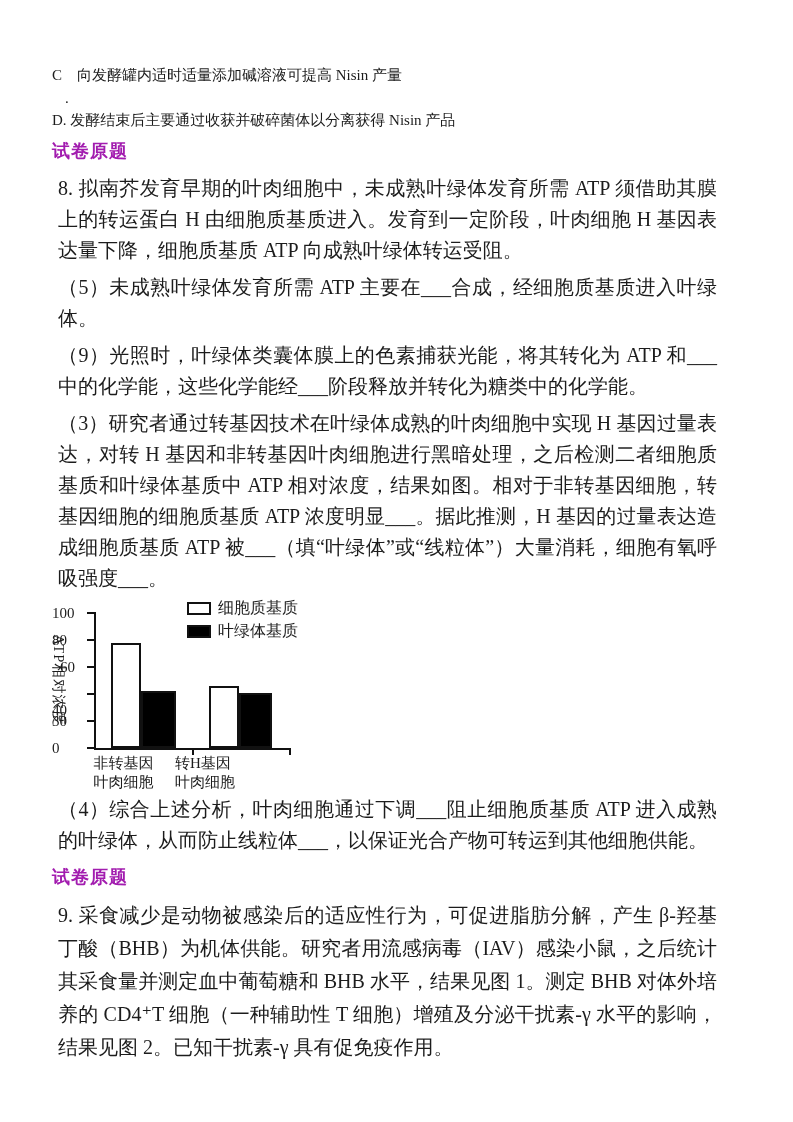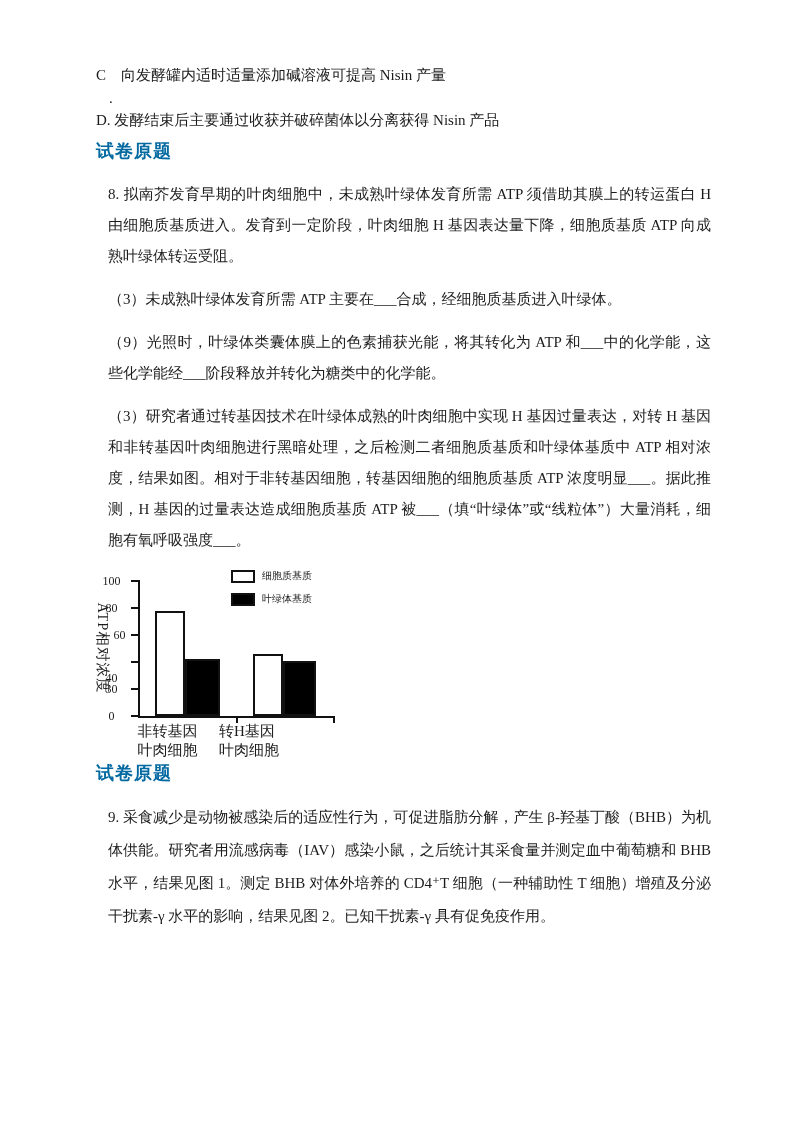--- a/index.html
+++ b/index.html
@@ -1,52 +1,52 @@
 <!DOCTYPE html>
 <html><head>
 <meta charset="utf-8">
 <style>
   html,body{margin:0;padding:0;background:#ffffff;}
   body{width:793px;height:1122px;overflow:hidden;
        font-family:"Liberation Serif","DejaVu Serif",serif;color:#1c1c1c;}
   .page{box-sizing:border-box;width:793px;height:1122px;
-        padding:60px 70px 0 96px;background:#ffffff;}
+        padding:60px 70px 0 52px;background:#ffffff;}
   .line{font-size:15px;line-height:31px;white-space:pre-wrap;}
   .dot-line{font-size:15px;line-height:14px;height:14px;padding-left:13px;}
   .section-header{font-family:"Liberation Sans","DejaVu Sans",sans-serif;
         font-size:18px;font-weight:bold;line-height:31px;margin:0;
-        letter-spacing:1px;color:#0369a1;}
-  .para{font-size:15px;line-height:31px;margin:12px;text-align:justify;
+        letter-spacing:1px;color:#a21caf;}
+  .para{font-size:20px;line-height:31px;margin:6px;text-align:justify;
         white-space:pre-wrap;}
   .para.q9{line-height:33px;}
 
   
   .chart{position:relative;width:340px;height:188px;margin:6px 0 2px 0;}
   .chart div{position:absolute;}
   .ax{background:#111;}
-  .ylab{text-align:center;font-size:12px;line-height:18px;}
+  .ylab{text-align:left;font-size:15px;line-height:18px;}
   .cat{font-size:15px;line-height:19px;text-align:left;white-space:pre-line;}
   .bar{box-sizing:border-box;border:2px solid #111;}
   .sw{box-sizing:border-box;border:2px solid #111;}
-  .leglab{font-size:10px;line-height:22px;white-space:nowrap;}
+  .leglab{font-size:16px;line-height:22px;white-space:nowrap;}
   .ytitle{transform:rotate(90deg);transform-origin:center;text-align:center;
         font-size:14.5px;letter-spacing:1px;height:20px;line-height:20px;}
 </style>
 </head>
 <body>
 
 <div class="page">
   <div class="line">C　向发酵罐内适时适量添加碱溶液可提高 Nisin 产量</div>
   <div class="dot-line">.</div>
   <div class="line">D. 发酵结束后主要通过收获并破碎菌体以分离获得 Nisin 产品</div>
 
   <h2 class="section-header">试卷原题</h2>
 
   <p class="para">8. 拟南芥发育早期的叶肉细胞中，未成熟叶绿体发育所需 ATP 须借助其膜上的转运蛋白 H 由细胞质基质进入。发育到一定阶段，叶肉细胞 H 基因表达量下降，细胞质基质 ATP 向成熟叶绿体转运受阻。</p>
-  <p class="para">（3）未成熟叶绿体发育所需 ATP 主要在___合成，经细胞质基质进入叶绿体。</p>
+  <p class="para">（5）未成熟叶绿体发育所需 ATP 主要在___合成，经细胞质基质进入叶绿体。</p>
   <p class="para">（9）光照时，叶绿体类囊体膜上的色素捕获光能，将其转化为 ATP 和___中的化学能，这些化学能经___阶段释放并转化为糖类中的化学能。</p>
   <p class="para">（3）研究者通过转基因技术在叶绿体成熟的叶肉细胞中实现 H 基因过量表达，对转 H 基因和非转基因叶肉细胞进行黑暗处理，之后检测二者细胞质基质和叶绿体基质中 ATP 相对浓度，结果如图。相对于非转基因细胞，转基因细胞的细胞质基质 ATP 浓度明显___。据此推测，H 基因的过量表达造成细胞质基质 ATP 被___（填“叶绿体”或“线粒体”）大量消耗，细胞有氧呼吸强度___。</p>
 
   <div class="chart" id="chart">
       <div class="ax" style="left: 42px; top: 12px; width: 2px; height: 138px;"></div>
       <div class="ax" style="left: 42px; top: 148px; width: 196px; height: 2px;"></div>
       <div class="ax" style="left: 35px; top: 147px; width: 7px; height: 2px;"></div>
       <div class="ylab" style="left: 0px; top: 139px; width: 31px;">0</div>
       <div class="ax" style="left: 35px; top: 120px; width: 7px; height: 2px;"></div>
       <div class="ylab" style="left: 0px; top: 112px; width: 31px;">30</div>
@@ -68,17 +68,18 @@
 叶肉细胞</div>
       <div class="cat" style="left: 123px; top: 154px; width: 100px;">转H基因
 叶肉细胞</div>
       <div class="sw" style="left: 135px; top: 2px; width: 24px; height: 13px; background: rgb(255, 255, 255);"></div>
       <div class="leglab" style="left: 166px; top: -3px;">细胞质基质</div>
       <div class="sw" style="left: 135px; top: 25px; width: 24px; height: 13px; background: rgb(0, 0, 0);"></div>
       <div class="leglab" style="left: 166px; top: 20px;">叶绿体基质</div>
       <div class="ytitle" style="left: -73px; top: 70px; width: 160px;">ATP相对浓度</div>
     </div>
 
+  <p class="para">（4）综合上述分析，叶肉细胞通过下调___阻止细胞质基质 ATP 进入成熟的叶绿体，从而防止线粒体___，以保证光合产物可转运到其他细胞供能。</p>
 
   <h2 class="section-header">试卷原题</h2>
 
   <p class="para q9">9. 采食减少是动物被感染后的适应性行为，可促进脂肪分解，产生 β-羟基丁酸（BHB）为机体供能。研究者用流感病毒（IAV）感染小鼠，之后统计其采食量并测定血中葡萄糖和 BHB 水平，结果见图 1。测定 BHB 对体外培养的 CD4⁺T 细胞（一种辅助性 T 细胞）增殖及分泌干扰素-γ 水平的影响，结果见图 2。已知干扰素-γ 具有促免疫作用。</p>
 </div>
 
 </body></html>

